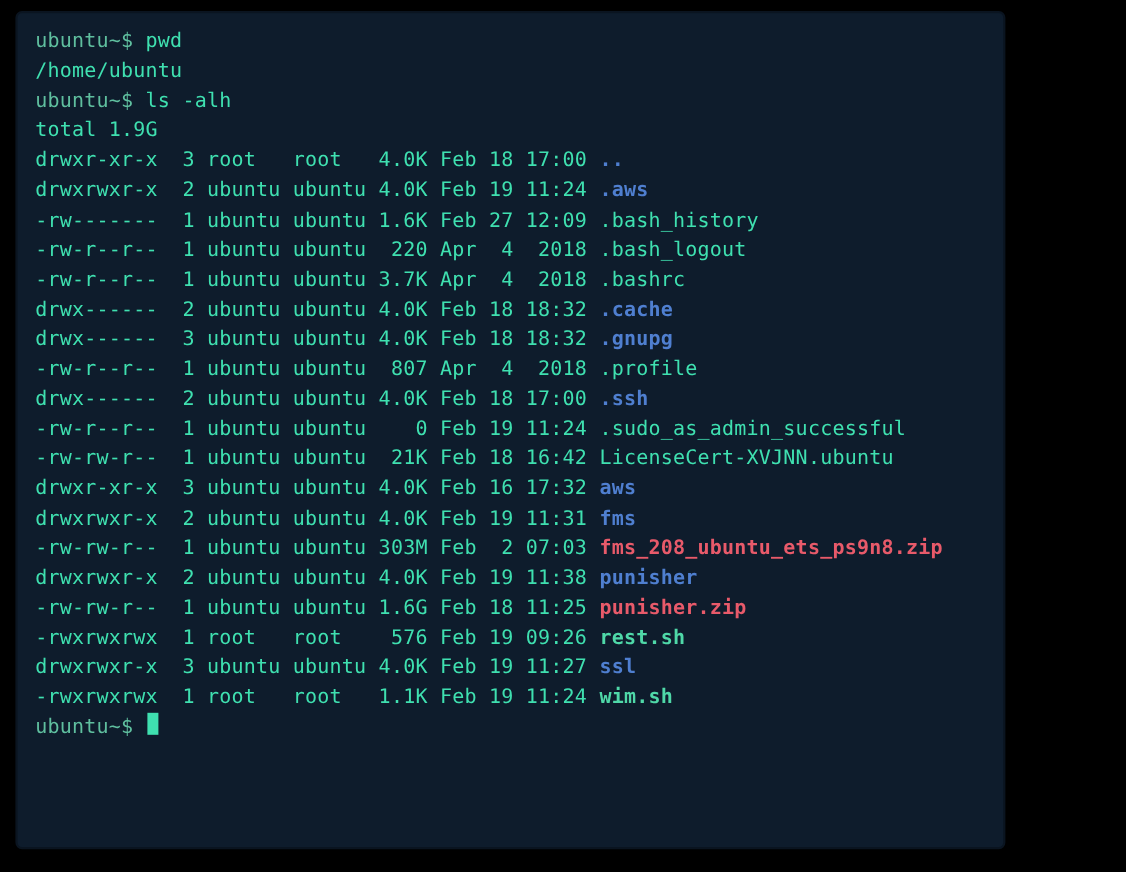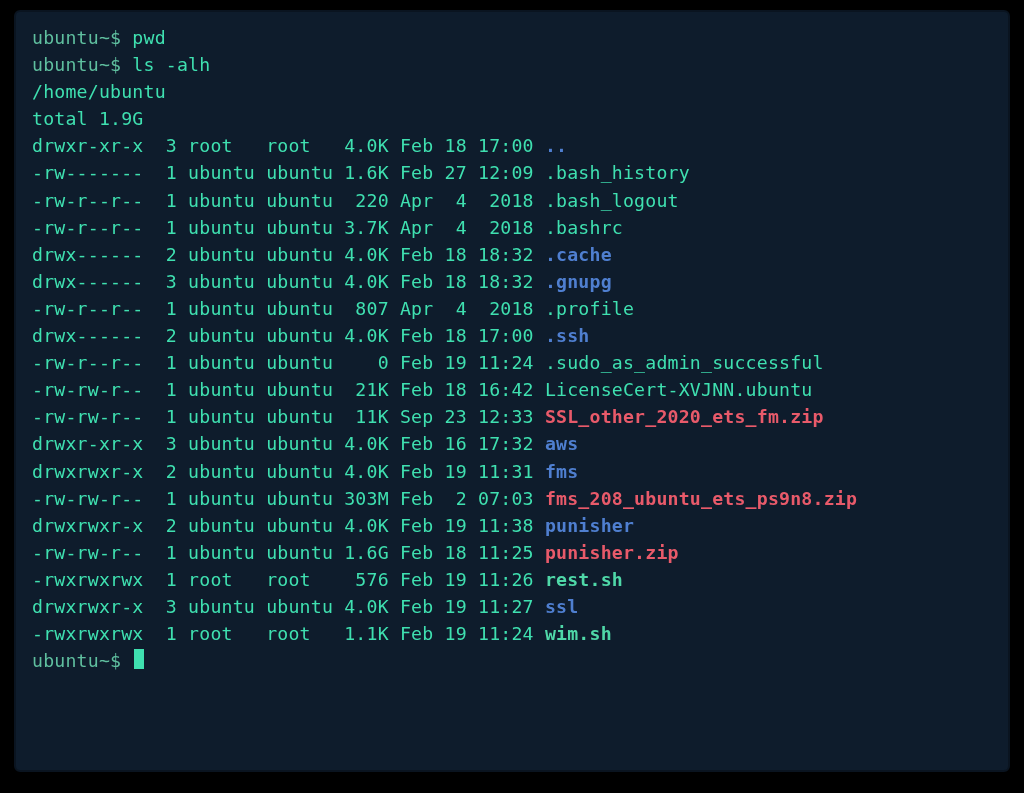--- a/index.html
+++ b/index.html
@@ -7,21 +7,21 @@
     padding: 0;
     background: #000;
     width: 1024px;
     height: 793px;
     overflow: hidden;
   }
   .frame {
     position: absolute;
     left: 14px;
     top: 10px;
-    width: 996px;
+    width: 900px;
     height: 762px;
     background: #0e1c2c;
     border: 2px solid #0a1420;
     border-radius: 6px;
     box-sizing: border-box;
     padding: 12px 4px 16px 16px;
     font-family: "Menlo", "Consolas", "DejaVu Sans Mono", monospace;
     font-size: 18.2px;
     line-height: 27.1px;
     letter-spacing: 0.2px;
@@ -49,43 +49,43 @@
     background: #8fcfe8;
   }
 </style>
 </head>
 <body>
 
 <div class="frame">
 
   <div class="row"><span class="prompt">ubuntu~$ </span><span class="cmd">pwd</span></div>
 
+  <div class="row out">/home/ubuntu</div>
+
   <div class="row"><span class="prompt">ubuntu~$ </span><span class="cmd">ls -alh</span></div>
-
-  <div class="row out">/home/ubuntu</div>
 
   <div class="row out">total 1.9G</div>
 
   <div id="listing">
       <div class="row"><span class="perm">drwxr-xr-x  3 root   root   4.0K Feb 18 17:00 </span><span class="dir">..</span></div>
+      <div class="row"><span class="perm">drwxrwxr-x  2 ubuntu ubuntu 4.0K Feb 19 11:24 </span><span class="dir">.aws</span></div>
       <div class="row"><span class="perm">-rw-------  1 ubuntu ubuntu 1.6K Feb 27 12:09 </span><span class="file">.bash_history</span></div>
       <div class="row"><span class="perm">-rw-r--r--  1 ubuntu ubuntu  220 Apr  4  2018 </span><span class="file">.bash_logout</span></div>
       <div class="row"><span class="perm">-rw-r--r--  1 ubuntu ubuntu 3.7K Apr  4  2018 </span><span class="file">.bashrc</span></div>
       <div class="row"><span class="perm">drwx------  2 ubuntu ubuntu 4.0K Feb 18 18:32 </span><span class="dir">.cache</span></div>
       <div class="row"><span class="perm">drwx------  3 ubuntu ubuntu 4.0K Feb 18 18:32 </span><span class="dir">.gnupg</span></div>
       <div class="row"><span class="perm">-rw-r--r--  1 ubuntu ubuntu  807 Apr  4  2018 </span><span class="file">.profile</span></div>
       <div class="row"><span class="perm">drwx------  2 ubuntu ubuntu 4.0K Feb 18 17:00 </span><span class="dir">.ssh</span></div>
       <div class="row"><span class="perm">-rw-r--r--  1 ubuntu ubuntu    0 Feb 19 11:24 </span><span class="file">.sudo_as_admin_successful</span></div>
       <div class="row"><span class="perm">-rw-rw-r--  1 ubuntu ubuntu  21K Feb 18 16:42 </span><span class="file">LicenseCert-XVJNN.ubuntu</span></div>
-      <div class="row"><span class="perm">-rw-rw-r--  1 ubuntu ubuntu  11K Sep 23 12:33 </span><span class="zip">SSL_other_2020_ets_fm.zip</span></div>
       <div class="row"><span class="perm">drwxr-xr-x  3 ubuntu ubuntu 4.0K Feb 16 17:32 </span><span class="dir">aws</span></div>
       <div class="row"><span class="perm">drwxrwxr-x  2 ubuntu ubuntu 4.0K Feb 19 11:31 </span><span class="dir">fms</span></div>
       <div class="row"><span class="perm">-rw-rw-r--  1 ubuntu ubuntu 303M Feb  2 07:03 </span><span class="zip">fms_208_ubuntu_ets_ps9n8.zip</span></div>
       <div class="row"><span class="perm">drwxrwxr-x  2 ubuntu ubuntu 4.0K Feb 19 11:38 </span><span class="dir">punisher</span></div>
       <div class="row"><span class="perm">-rw-rw-r--  1 ubuntu ubuntu 1.6G Feb 18 11:25 </span><span class="zip">punisher.zip</span></div>
-      <div class="row"><span class="perm">-rwxrwxrwx  1 root   root    576 Feb 19 11:26 </span><span class="exe">rest.sh</span></div>
+      <div class="row"><span class="perm">-rwxrwxrwx  1 root   root    576 Feb 19 09:26 </span><span class="exe">rest.sh</span></div>
       <div class="row"><span class="perm">drwxrwxr-x  3 ubuntu ubuntu 4.0K Feb 19 11:27 </span><span class="dir">ssl</span></div>
       <div class="row"><span class="perm">-rwxrwxrwx  1 root   root   1.1K Feb 19 11:24 </span><span class="exe">wim.sh</span></div>
     </div>
 
   <div class="row"><span class="prompt">ubuntu~$ </span><span class="cursor"></span></div>
 
 </div>
 
 </body></html>

